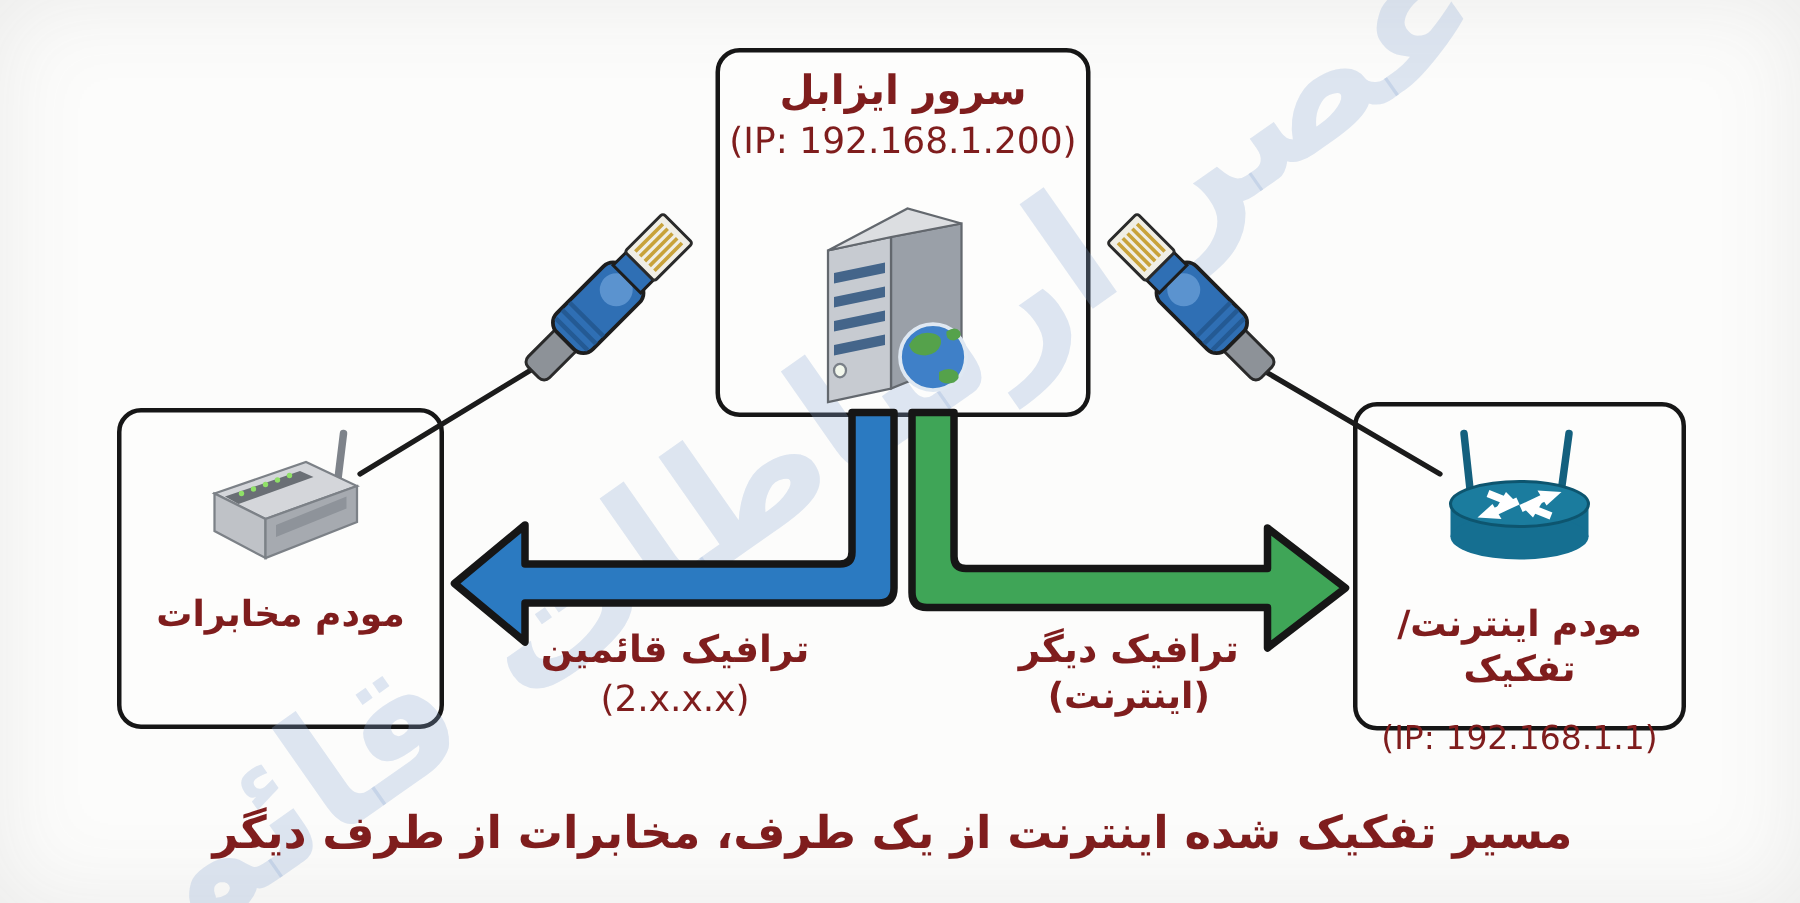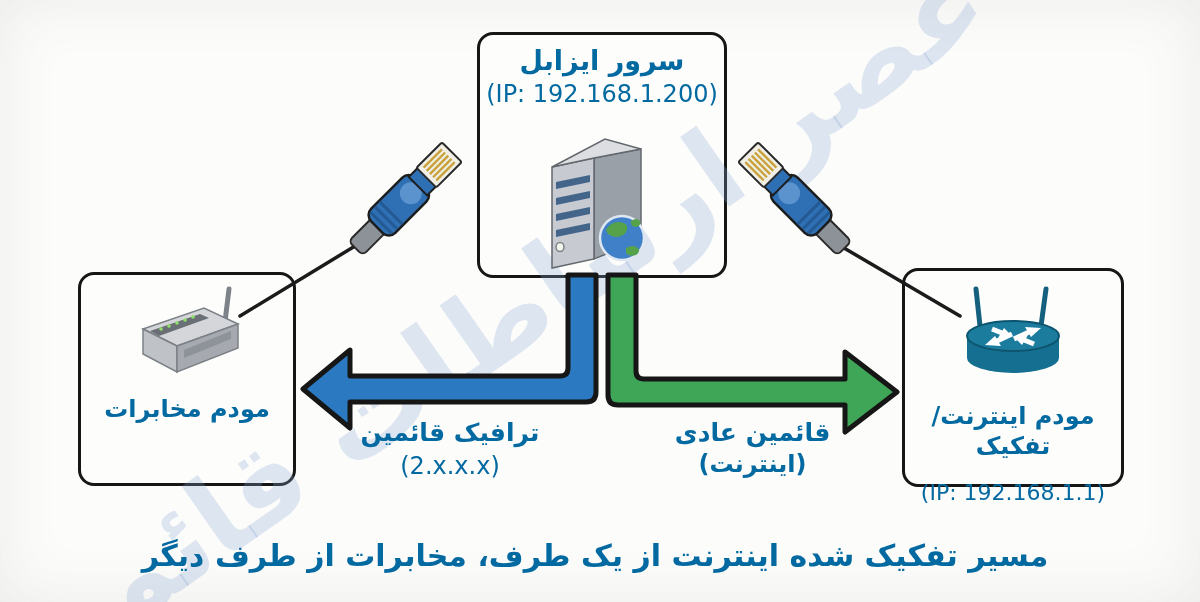--- a/index.html
+++ b/index.html
@@ -15,21 +15,21 @@
     background:#fdfdfc;z-index:1;
   }
   #watermark{
     position:absolute;left:-28px;top:224px;width:1100px;height:160px;
     line-height:160px;font-size:112px;font-weight:bold;text-align:center;
     direction:rtl;white-space:nowrap;color:rgba(141,168,213,.28);
     transform:rotate(-35deg);z-index:2;pointer-events:none;
   }
   #gfx{position:absolute;left:0;top:0;width:1200px;height:602px;z-index:3;pointer-events:none;}
   .t{
-    position:absolute;font-weight:bold;color:#0369a1;text-align:center;
+    position:absolute;font-weight:bold;color:#7f1d1d;text-align:center;
     direction:rtl;z-index:4;line-height:1.25;
   }
   .ltr{direction:ltr;font-weight:400;}
   #server-title{left:487px;top:44px;width:230px;font-size:27px;}
   #server-ip{left:477px;top:79px;width:250px;font-size:24px;}
   #left-title{left:83px;top:394px;width:208px;font-size:24px;}
   #left-ip{left:83px;top:428px;width:208px;font-size:22px;}
   #right-title{left:905px;top:401px;width:216px;font-size:24px;}
   #right-ip{left:905px;top:435px;width:216px;font-size:22px;margin-top:44px;}
   #blue-label{left:335px;top:417px;width:230px;font-size:25px;}
@@ -130,17 +130,17 @@
   <div class="t ltr" id="server-ip">(IP: 192.168.1.200)</div>
 
   <div class="t" id="left-title">مودم مخابرات</div>
 
   <div class="t" id="right-title">مودم اینترنت/تفکیک</div>
   <div class="t ltr" id="right-ip">(IP: 192.168.1.1)</div>
 
   <div class="t" id="blue-label">ترافیک قائمین</div>
   <div class="t ltr" id="blue-sub">(2.x.x.x)</div>
 
-  <div class="t" id="green-label">قائمین عادی</div>
+  <div class="t" id="green-label">ترافیک دیگر</div>
   <div class="t" id="green-sub">(اینترنت)</div>
 
   <div class="t" id="caption">مسیر تفکیک شده اینترنت از یک طرف، مخابرات از طرف دیگر</div>
 </div>
 
 </body></html>

